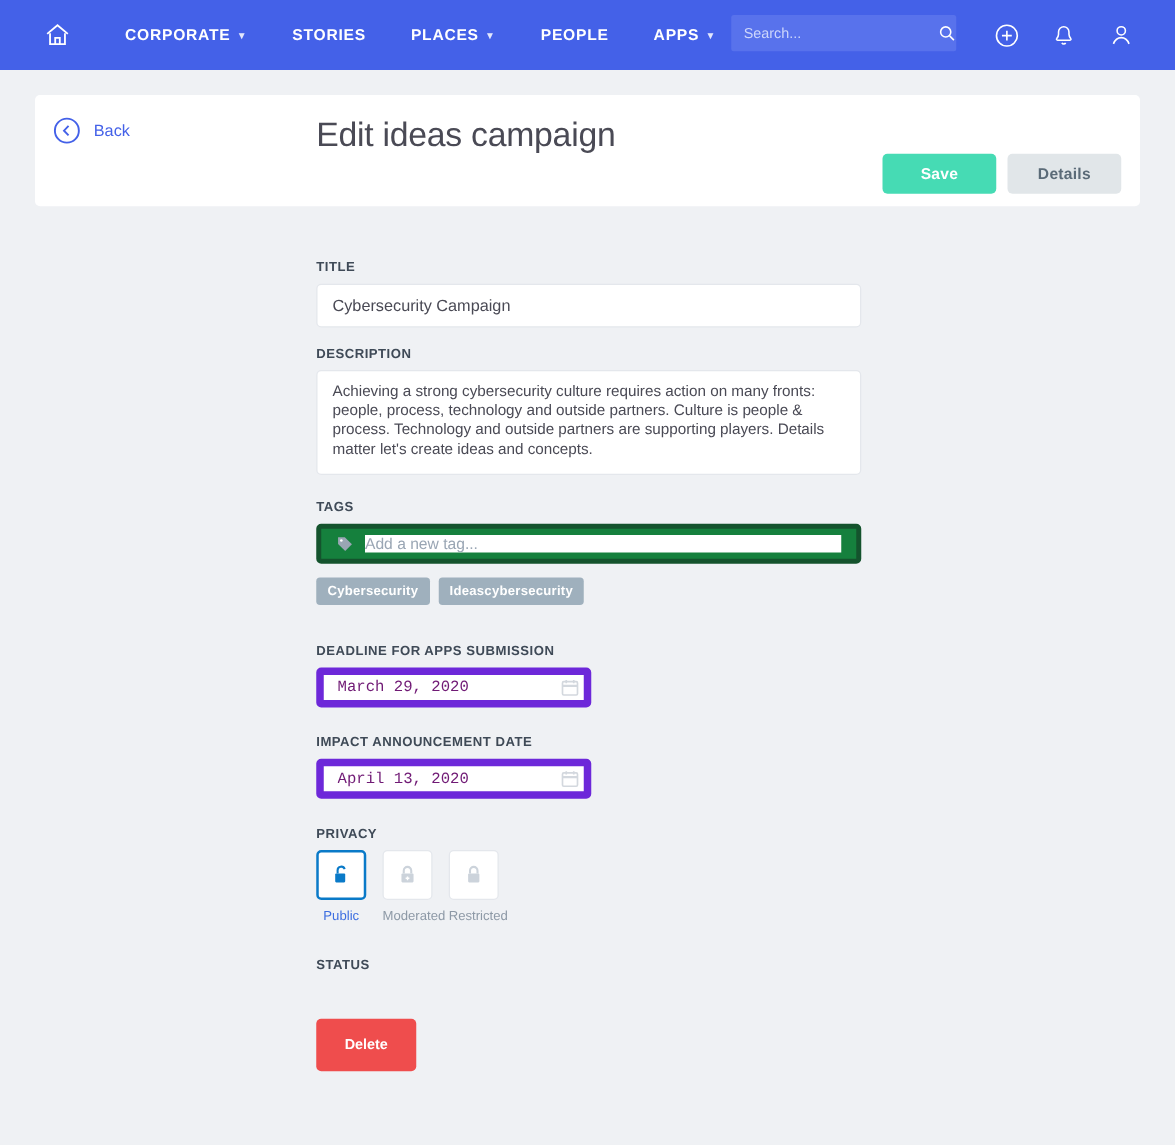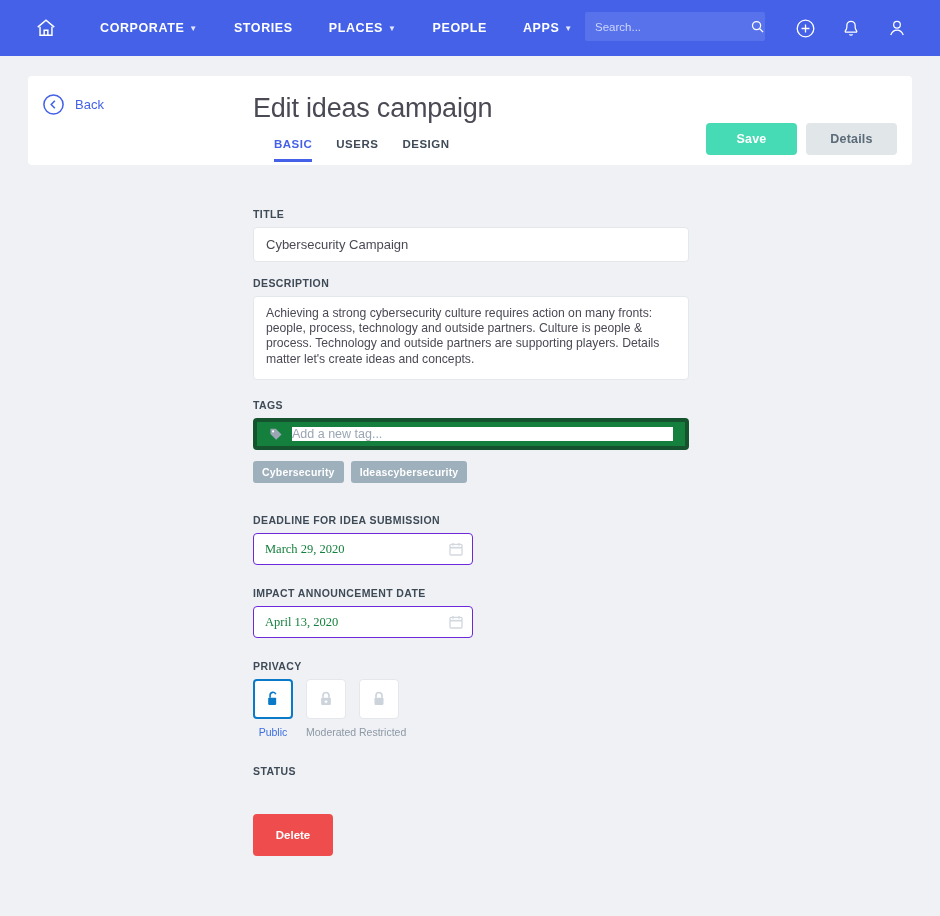--- a/index.html
+++ b/index.html
@@ -118,23 +118,23 @@
   .tag-list { display: flex; gap: 7px; margin-top: 11px; align-items: flex-end; }
   .tag-pill {
     background: #9fb0bd; color: #ffffff; border-radius: 3px;
     font-size: 10.5px; font-weight: bold; letter-spacing: .2px;
     padding: 5px 9px; cursor: pointer;
   }
 
   .date-wrap { position: relative; width: 220px; }
   .date-input {
     width: 220px; height: 32px; background: #ffffff;
-    border: 1px solid #6d28d9; border-radius: 4px;
-    padding: 0 34px 0 11px; font-size: 12.5px; color: #15803d;
-    outline: none; font-family: Liberation Serif, serif;
+    border: 6px solid #6d28d9; border-radius: 4px;
+    padding: 0 34px 0 11px; font-size: 12.5px; color: #701a75;
+    outline: none; font-family: Liberation Mono, monospace;
   }
   .cal-icon {
     position: absolute; right: 9px; top: 8px;
     width: 16px; height: 16px; cursor: pointer;
   }
 
   .choice-row { display: flex; gap: 13px; }
   .choice { width: 40px; text-align: center; cursor: pointer; }
   .choice-box {
     width: 40px; height: 40px; border-radius: 4px;
@@ -224,25 +224,20 @@
   <div class="back-link">
     <svg width="23" height="23" viewBox="0 0 24 24" fill="none" stroke="#4461e8" stroke-width="1.6">
       <circle cx="12" cy="12" r="10"></circle>
         <path d="M13.4 8 L9.6 12 L13.4 16"></path>
     </svg>
     <span class="back-label">Back</span>
   </div>
 
   <div class="page-title">Edit ideas campaign</div>
 
-  <div class="tabs">
-    <div class="tab active">BASIC</div>
-    <div class="tab">USERS</div>
-    <div class="tab">DESIGN</div>
-  </div>
 
   <div class="hdr-actions">
     <button class="btn btn-save">Save</button>
     <button class="btn btn-cancel">Details</button>
   </div>
 </div>
 
 <div class="form">
 
   <div class="field-label">TITLE</div>
@@ -263,21 +258,21 @@
     </svg>
     <input class="tag-input" type="text" placeholder="Add a new tag..." style="">
   </div>
   <div class="tag-list">
     <div class="tag-pill">Cybersecurity</div>
     <div class="tag-pill">Ideascybersecurity</div>
   </div>
 
   <div style="height:31px"></div>
 
-  <div class="field-label">DEADLINE FOR IDEA SUBMISSION</div>
+  <div class="field-label">DEADLINE FOR APPS SUBMISSION</div>
   <div class="date-wrap">
     <input class="date-input" type="text" value="March 29, 2020" style="">
     <span class="cal-icon">
       <svg width="16" height="16" viewBox="0 0 24 24" fill="none" stroke="#d3d8de" stroke-width="2">
         <rect x="3" y="5" width="18" height="16" rx="1.5"></rect>
         <path d="M3 10 H21" stroke-width="2.5"></path>
         <path d="M7.5 3 V7 M16.5 3 V7"></path>
       </svg>
     </span>
   </div>

